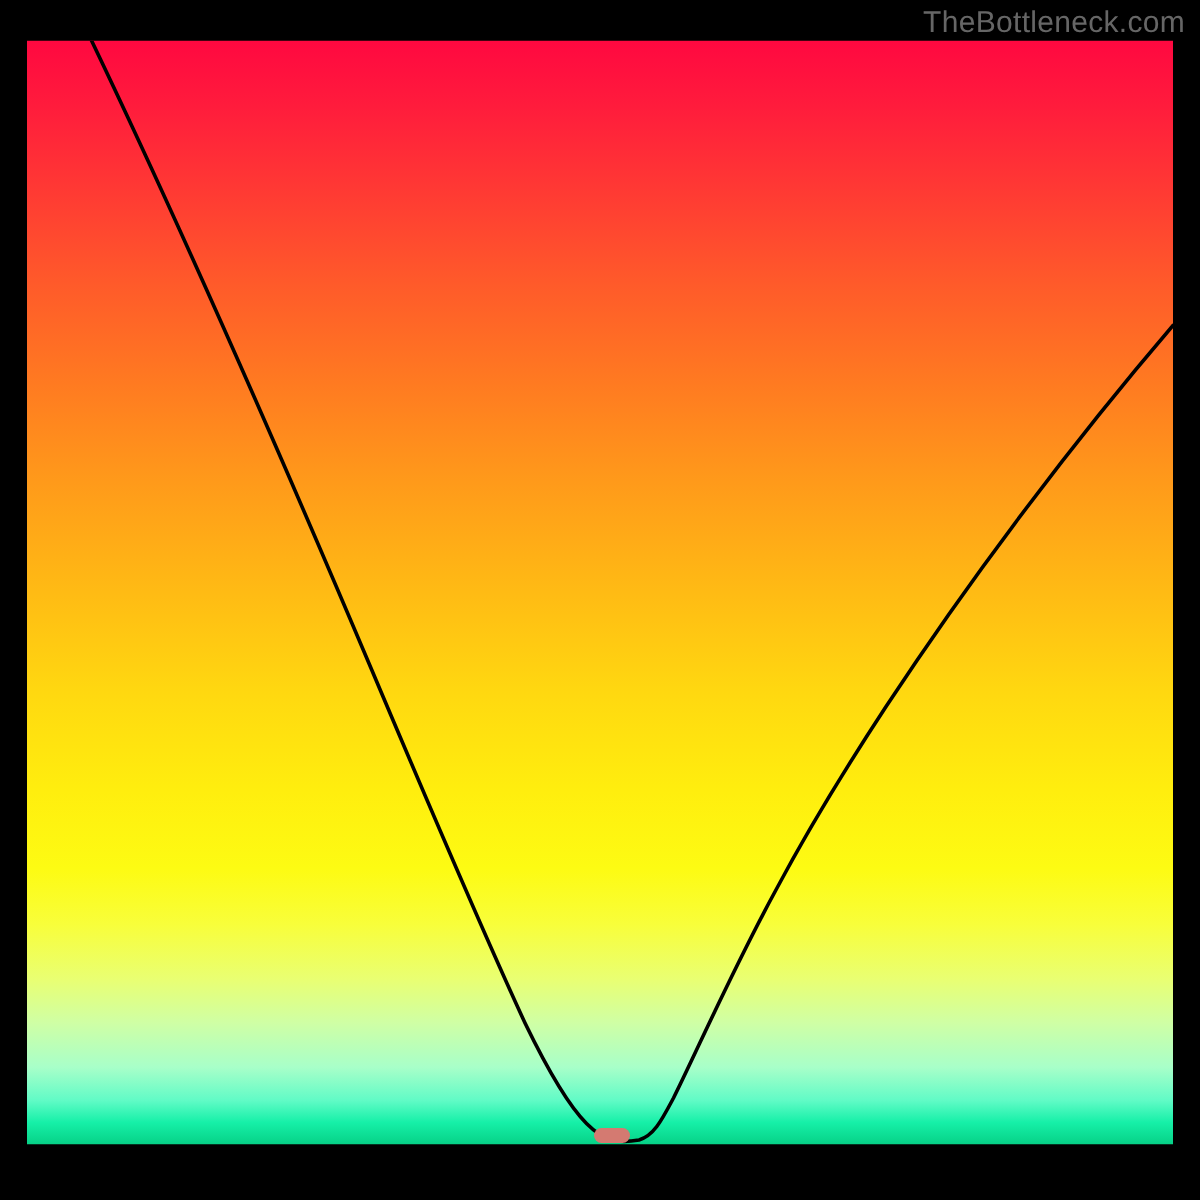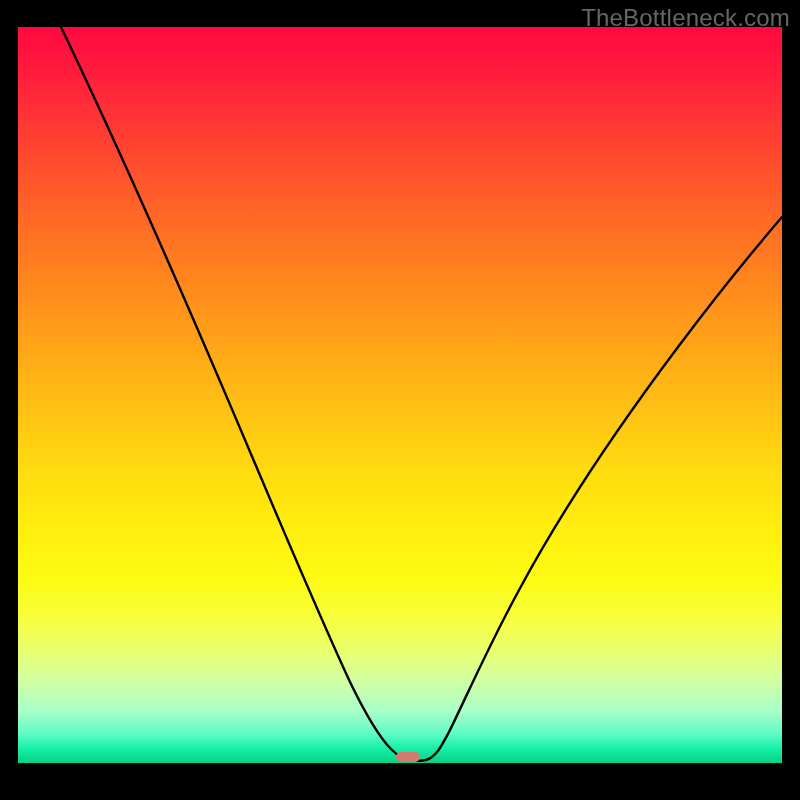--- a/index.html
+++ b/index.html
@@ -15,21 +15,21 @@
     position: relative;
     width: 800px;
     height: 800px;
     background: #000;
   }
   .watermark {
     position: absolute;
     top: 4px;
     right: 10px;
     color: #666;
-    font-size: 24px;
+    font-size: 20px;
     letter-spacing: 0.2px;
     z-index: 5;
     user-select: none;
   }
   .plot-area {
     position: absolute;
     left: 18px;
     top: 27px;
     width: 764px;
     height: 736px;

